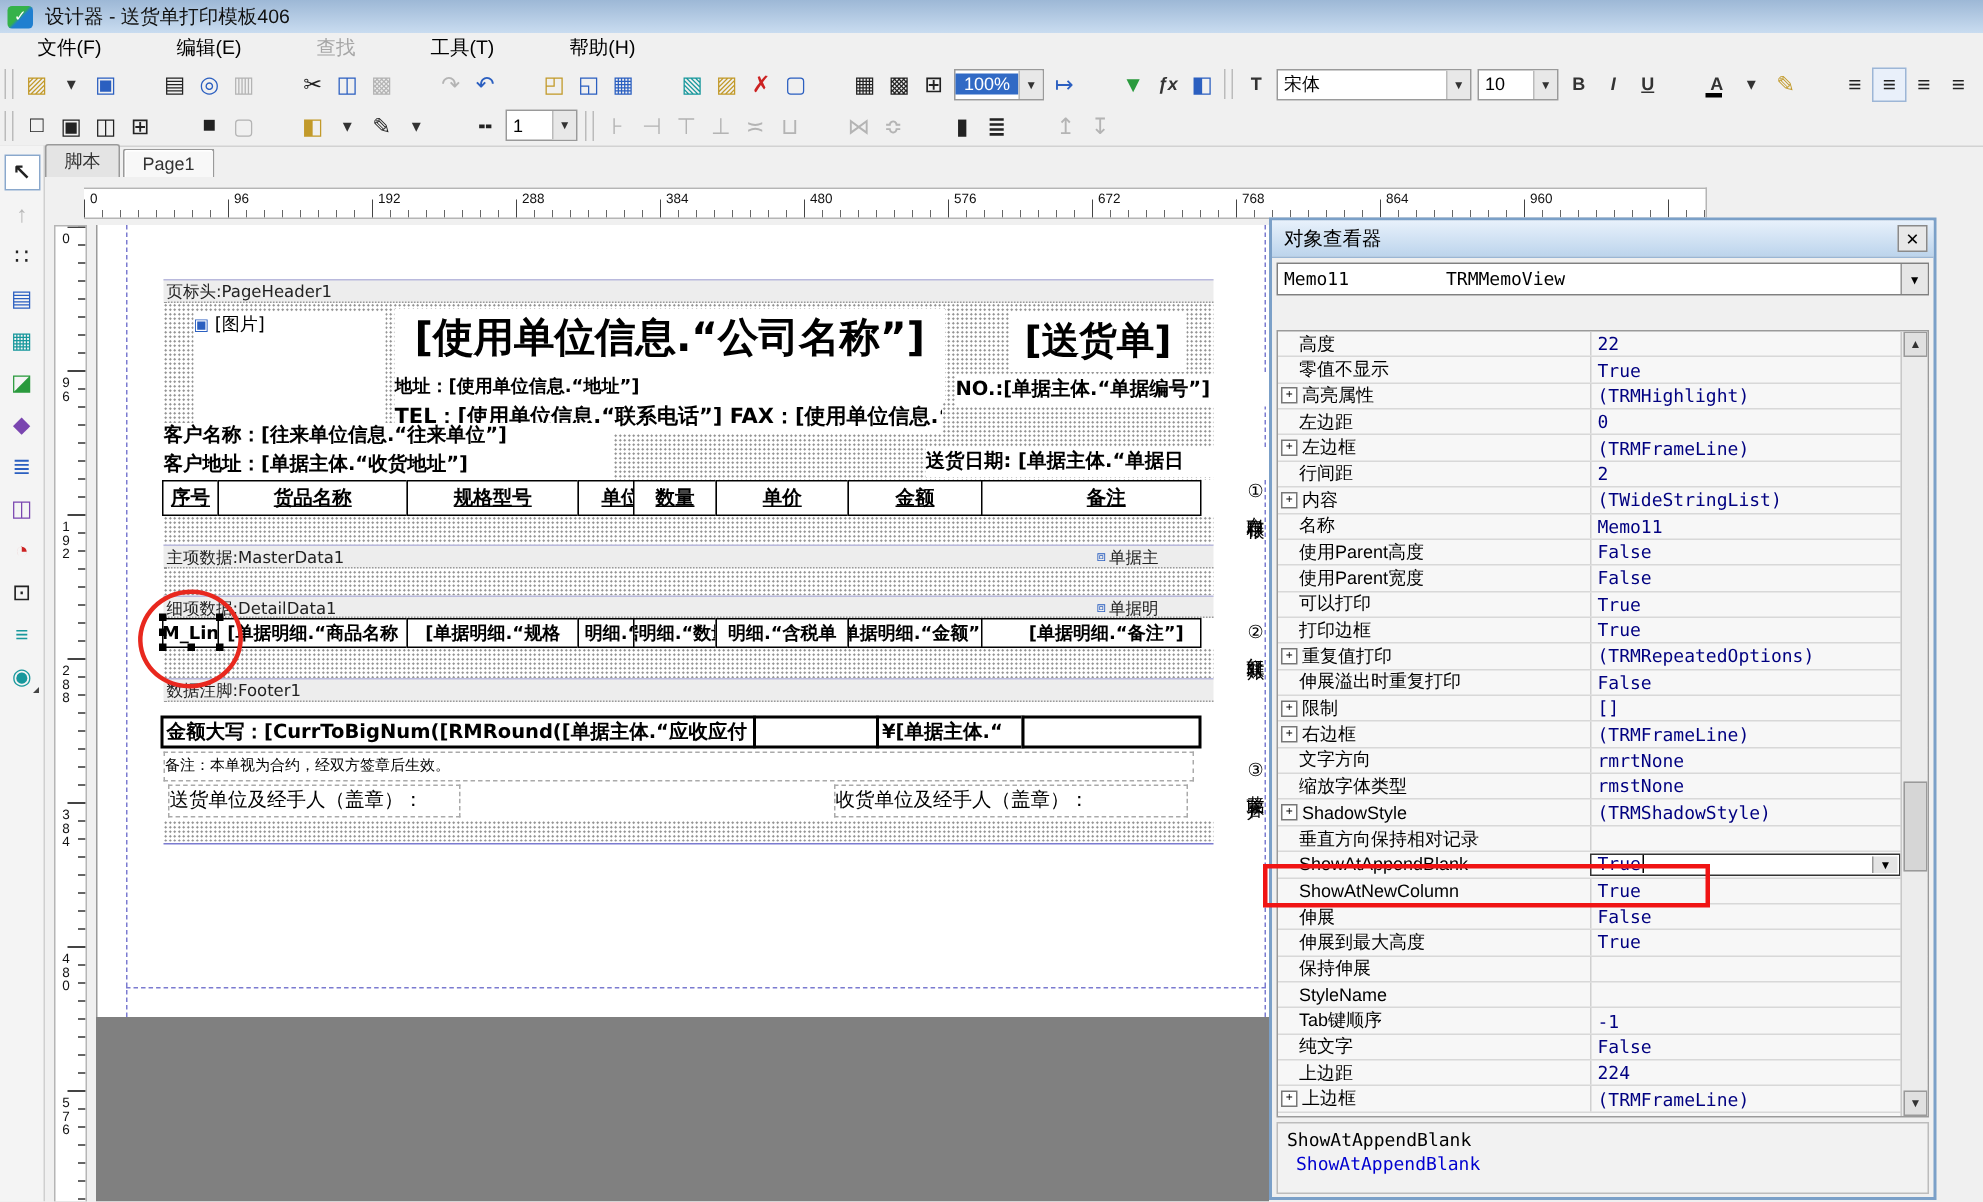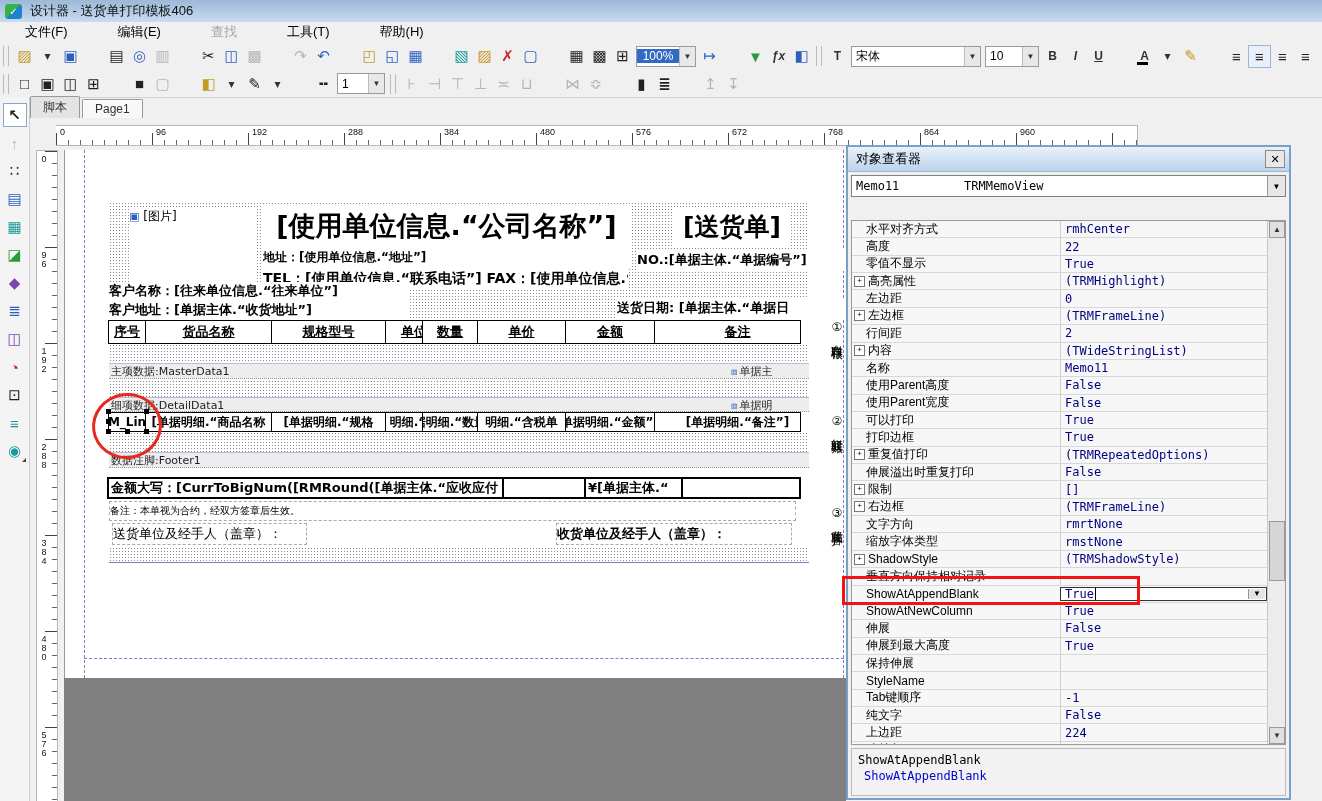--- a/index.html
+++ b/index.html
@@ -335,20 +335,21 @@
     <div class="vlab" style="top: 484px;">480</div>
     <div class="vlab" style="top: 580px;">576</div>
   </div>
 
 <div id="page" class="tmpl">
 
   <div class="margin-line mline-v" style="left:19px;top:0;height:528px;"></div>
   <div class="margin-line mline-v" style="left:778px;top:0;height:528px;"></div>
   <div class="margin-line mline-h" style="left:19px;top:508px;width:760px;"></div>
 
+  <div class="bandrow" style="top:36px;">页标头:PageHeader1</div>
   <div class="hatch" style="left:44px;top:52px;width:700px;height:118px;"></div>
 
   <div class="whitebox" style="left:64px;top:58px;width:128px;height:74px;font-size:12px;">
     <span style="color:#2b5fc0;font-size:11px;">▣</span>
     <span>[图片]</span>
   </div>
   <div class="tmpl-text" style="left:198px;top:56px;width:367px;height:42px;font-size:27px;text-align:center;line-height:40px;">[使用单位信息.“公司名称”]</div>
   <div class="tmpl-text" style="left:198px;top:98px;width:367px;height:20px;font-size:12px;line-height:19px;">地址：[使用单位信息.“地址”]</div>
   <div class="tmpl-text" style="left:198px;top:118px;width:365px;height:21px;font-size:14px;line-height:20px;">TEL：[使用单位信息.“联系电话”] FAX：[使用单位信息.“传真</div>
   <div class="tmpl-text" style="left:608px;top:58px;width:118px;height:40px;font-size:25px;text-align:center;line-height:38px;">[送货单]</div>
@@ -418,21 +419,21 @@
 
   <div class="tcell i0">金额大写：[CurrToBigNum([RMRound([单据主体.“应收应付</div>
       <div class="tcell i1"></div>
       <div class="tcell i2">¥[单据主体.“</div>
       <div class="tcell i3"></div>
     </div>
 
   <div class="tmpl-text corners" style="left:44px;top:351px;width:685px;height:18px;font-size:10px;line-height:17px;font-weight:normal;">备注：本单视为合约，经双方签章后生效。</div>
 
   <div class="tmpl-text corners" style="left:47px;top:373px;width:193px;height:20px;font-size:13px;line-height:19px;font-weight:normal;">送货单位及经手人（盖章）：</div>
-  <div class="tmpl-text corners" style="left:491px;top:373px;width:234px;height:20px;font-size:13px;line-height:19px;font-weight:bold;">收货单位及经手人（盖章）：</div>
+  <div class="tmpl-text corners" style="left:491px;top:373px;width:234px;height:20px;font-size:13px;line-height:19px;font-weight:normal;">收货单位及经手人（盖章）：</div>
 
   <div class="hatch" style="left:44px;top:397px;width:700px;height:14px;"></div>
   <div style="position:absolute;left:44px;top:412px;width:700px;border-top:1px solid #7b7bd0;"></div>
 
   <div class="sidetext" style="top:170px;height:95px;">①白联存根</div>
   <div class="sidetext" style="top:264px;height:95px;">②红联对账</div>
   <div class="sidetext" style="top:356px;height:95px;">③黄联客户</div>
 </div>
 <div id="belowpage"></div>
 
@@ -442,28 +443,20 @@
     <div class="xbtn">✕</div>
   </div>
   <div id="insp-combo">
     <span class="oname">Memo11</span>
     <span class="otype">TRMMemoView</span>
     <span class="dbtn">▼</span>
   </div>
   <div id="propgrid">
     <div>
 
-    <div class="prow">
-
-          <span class="pname">水平对齐方式</span>
-          <span class="pvalcell">
-            <span class="pval">rmhCenter</span>
-
-          </span>
-        </div>
         <div class="prow">
 
           <span class="pname">高度</span>
           <span class="pvalcell">
             <span class="pval">22</span>
 
           </span>
         </div>
         <div class="prow">
 

